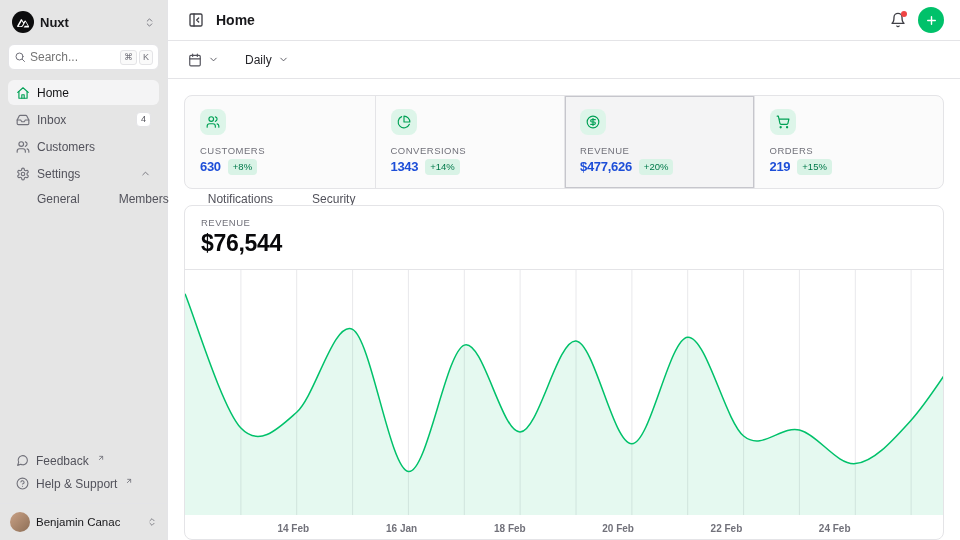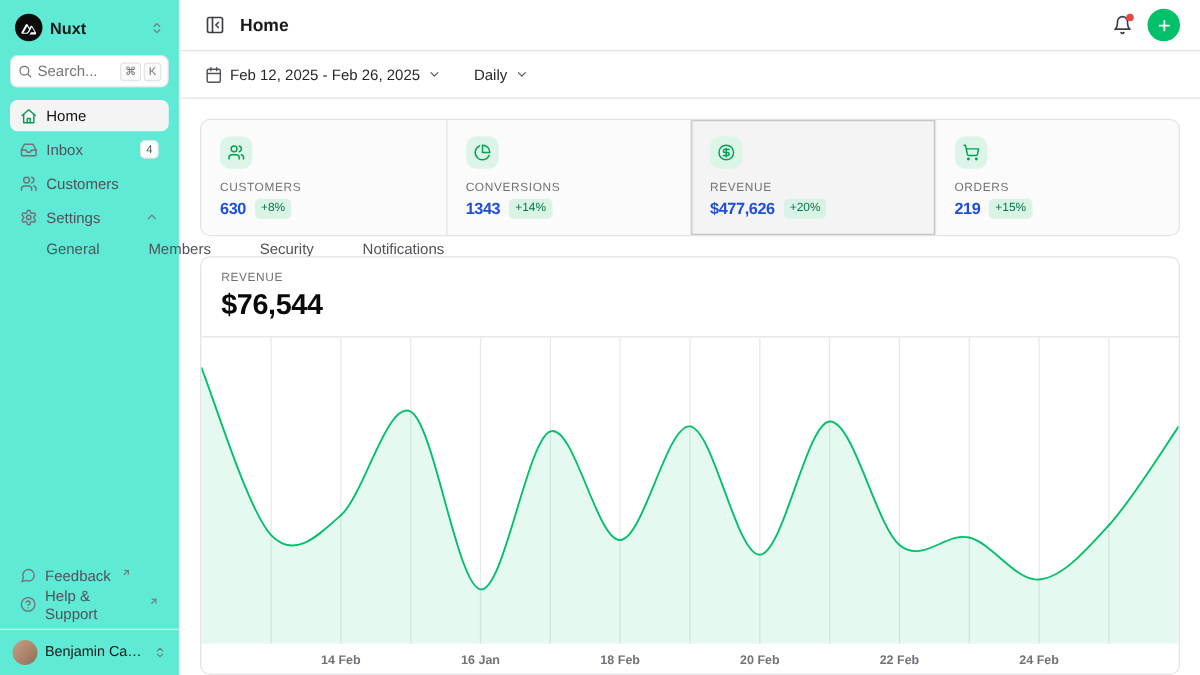--- a/index.html
+++ b/index.html
@@ -1,22 +1,22 @@
 <!DOCTYPE html>
 <html><head>
 <meta charset="utf-8">
 <style>
   * { margin:0; padding:0; box-sizing:border-box; }
   html,body { width:960px; height:540px; overflow:hidden; background:#fff;
     font-family:"Liberation Sans","DejaVu Sans",sans-serif; color:#18181b; }
   .app { display:flex; width:960px; height:540px; }
 
   
-  .sidebar { width:144px; flex:none; border-right:1px solid #e4e4e7; display:flex;
-    flex-direction:column; padding:8px; background:#5eead4; }
+  .sidebar { width:168px; flex:none; border-right:1px solid #e4e4e7; display:flex;
+    flex-direction:column; padding:8px; background:#e5e5e5; }
   .ws-btn { display:flex; align-items:center; gap:6px; padding:3px 4px; border:none;
     background:none; border-radius:6px; width:100%; cursor:pointer; }
   .logo-circle { width:22px; height:22px; border-radius:50%; background:#0c0c0d;
     display:flex; align-items:center; justify-content:center; flex:none; }
   .ws-name { font-size:13px; font-weight:700; color:#18181b; }
   .updown { margin-left:auto; color:#71717a; display:flex; }
 
   .search-box { display:flex; align-items:center; gap:4px; border:1px solid #e4e4e7;
     border-radius:6px; height:26px; padding:0 5px; margin:8px 0 10px; background:#fff; }
   .search-box svg { color:#71717a; flex:none; }
@@ -185,24 +185,24 @@
         </span>
       </a>
       <div class="subnav">
         <a class="nav-item">
           <span>General</span>
         </a>
         <a class="nav-item">
           <span>Members</span>
         </a>
         <a class="nav-item">
-          <span>Security</span>
+          <span>Notifications</span>
         </a>
         <a class="nav-item">
-          <span>Notifications</span>
+          <span>Security</span>
         </a>
       </div>
     </nav>
 
     <div class="sb-spacer"></div>
 
     <a class="nav-item foot-item">
       <span style="display:flex">
         <svg width="13" height="13" viewBox="0 0 24 24" fill="none" stroke="currentColor" stroke-width="2" stroke-linecap="round" stroke-linejoin="round">
             <path d="M21 11.5a8.38 8.38 0 0 1-8.5 8.5 8.5 8.5 0 0 1-3.8-.9L3 21l1.9-5.7a8.5 8.5 0 1 1 16.1-3.8z"></path>
@@ -277,21 +277,20 @@
     </header>
 
     <div class="toolbar">
       <button class="ghost-btn">
         <span style="display:flex">
           <svg width="14" height="14" viewBox="0 0 24 24" fill="none" stroke="currentColor" stroke-width="2" stroke-linecap="round" stroke-linejoin="round">
               <rect x="3" y="4" width="18" height="18" rx="2"></rect>
               <path d="M16 2v4M8 2v4M3 10h18"></path>
             </svg>
         </span>
-        <span>Feb 12, 2025 - Feb 26, 2025</span>
         <span class="chev-d" style="display:flex">
           <svg width="11" height="11" viewBox="0 0 24 24" fill="none" stroke="currentColor" stroke-width="2" stroke-linecap="round" stroke-linejoin="round">
               <path d="m6 9 6 6 6-6"></path>
             </svg>
         </span>
       </button>
       <button class="ghost-btn">
         <span>Daily</span>
         <span class="chev-d" style="display:flex">
           <svg width="11" height="11" viewBox="0 0 24 24" fill="none" stroke="currentColor" stroke-width="2" stroke-linecap="round" stroke-linejoin="round">

